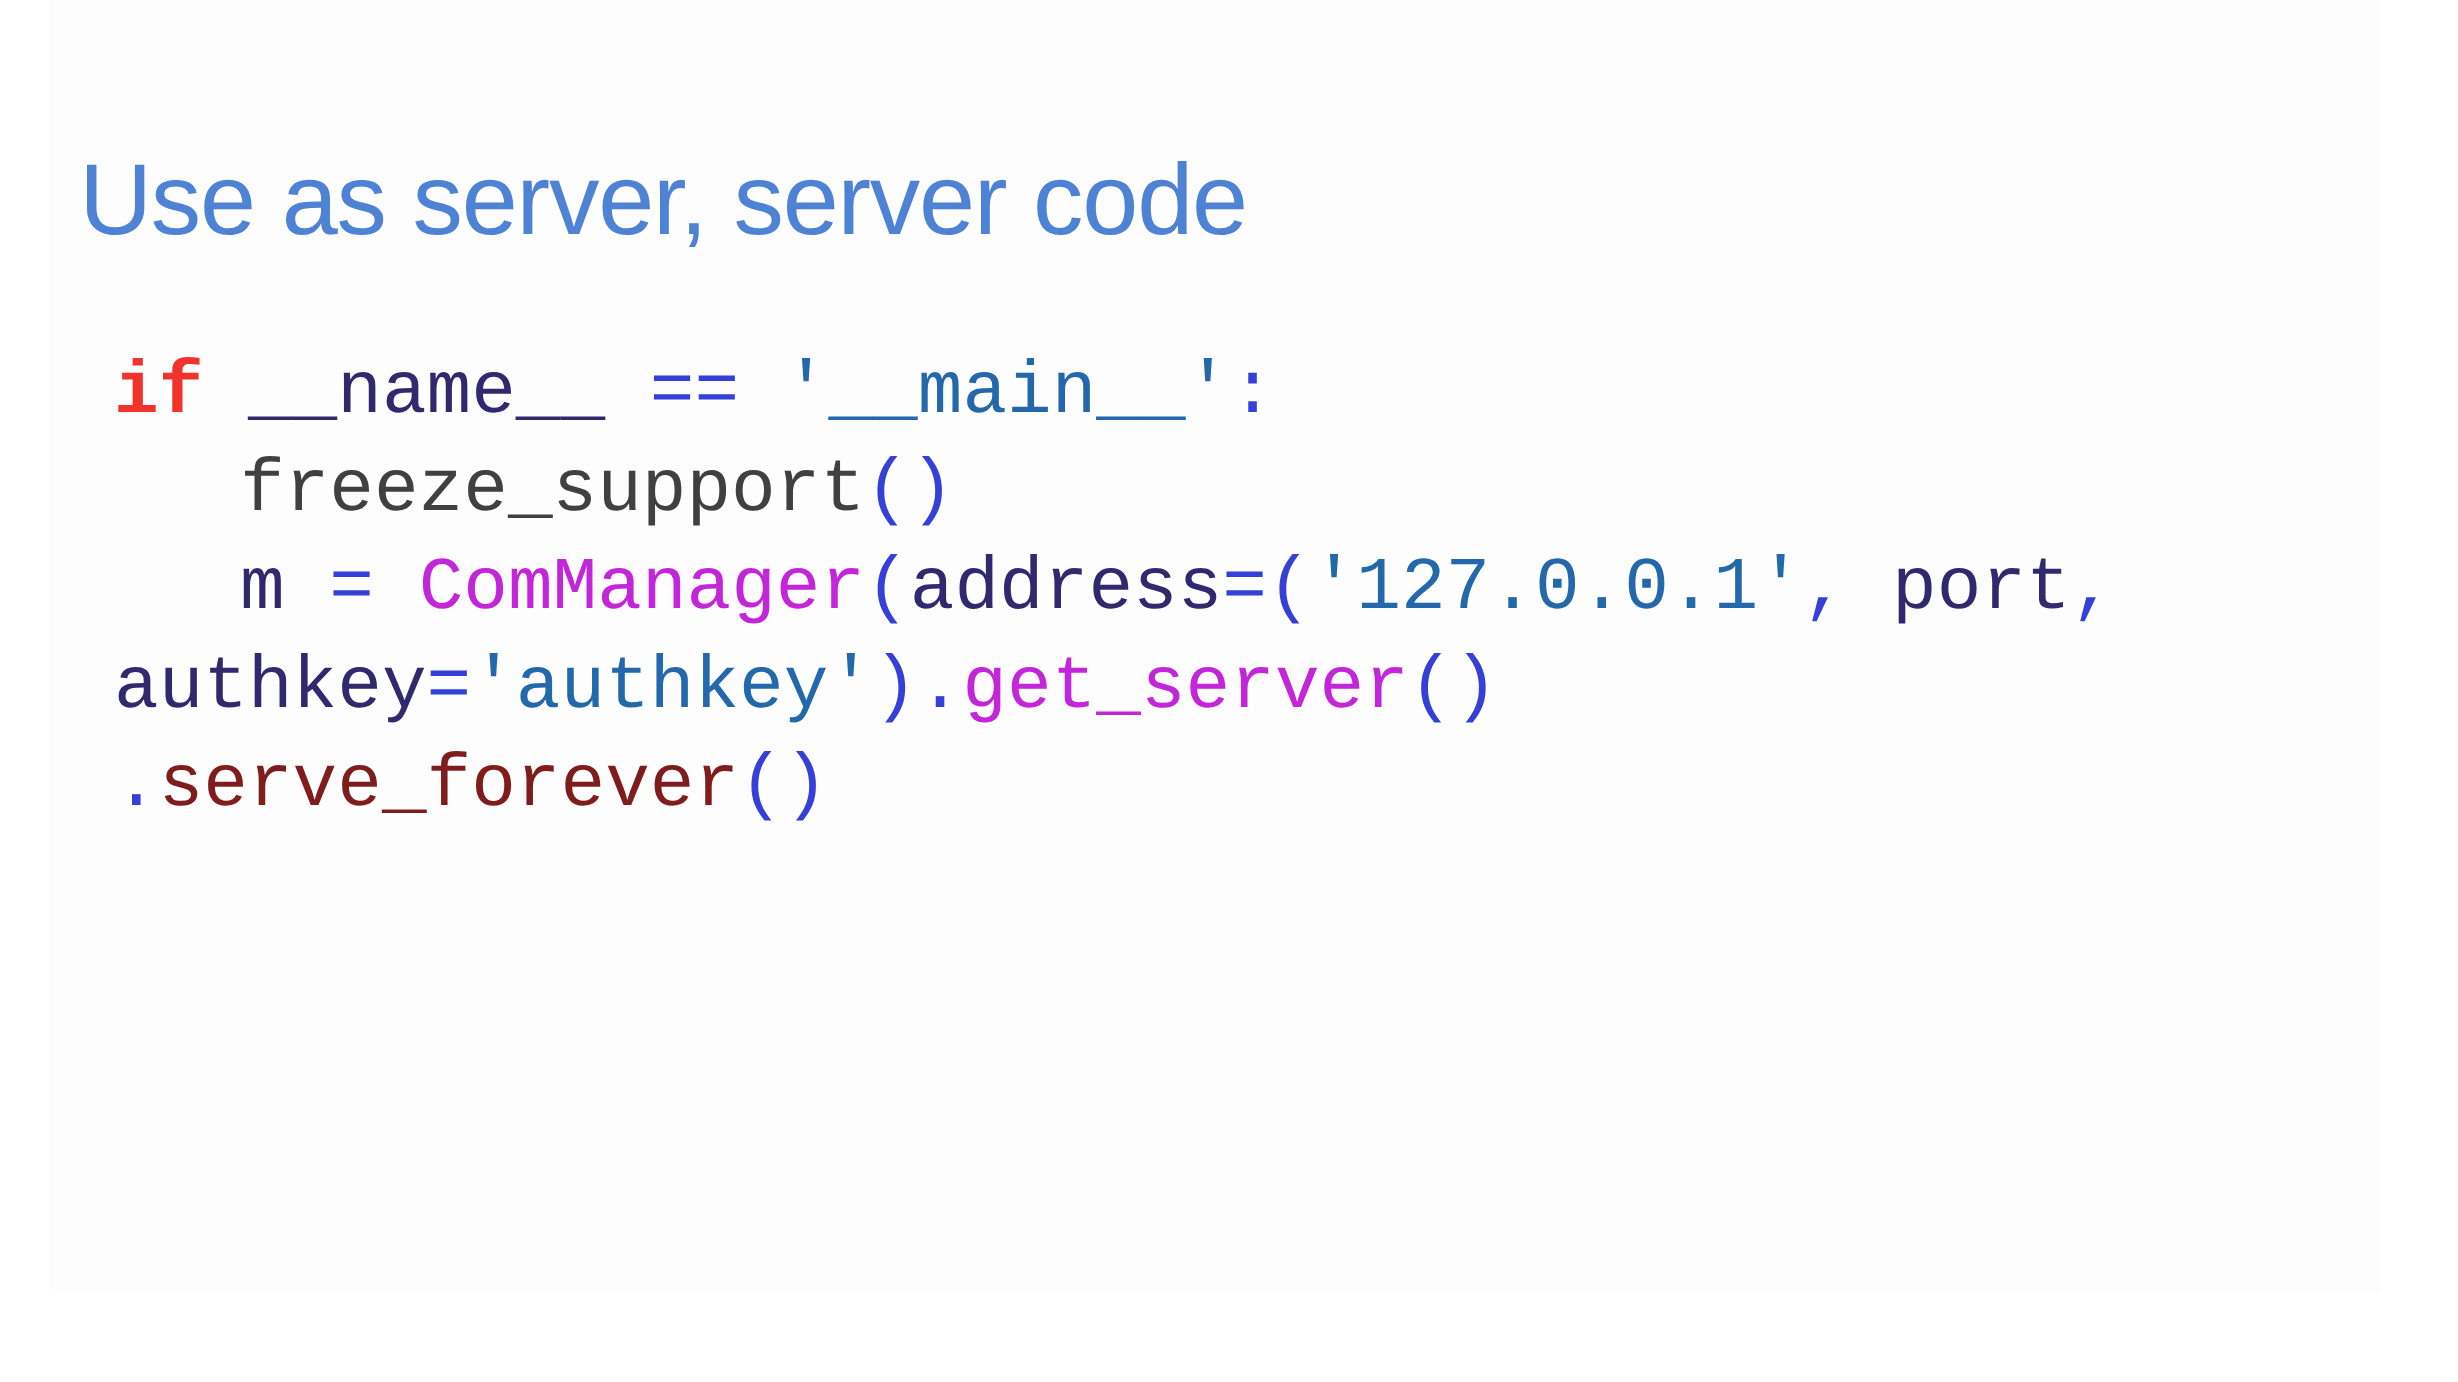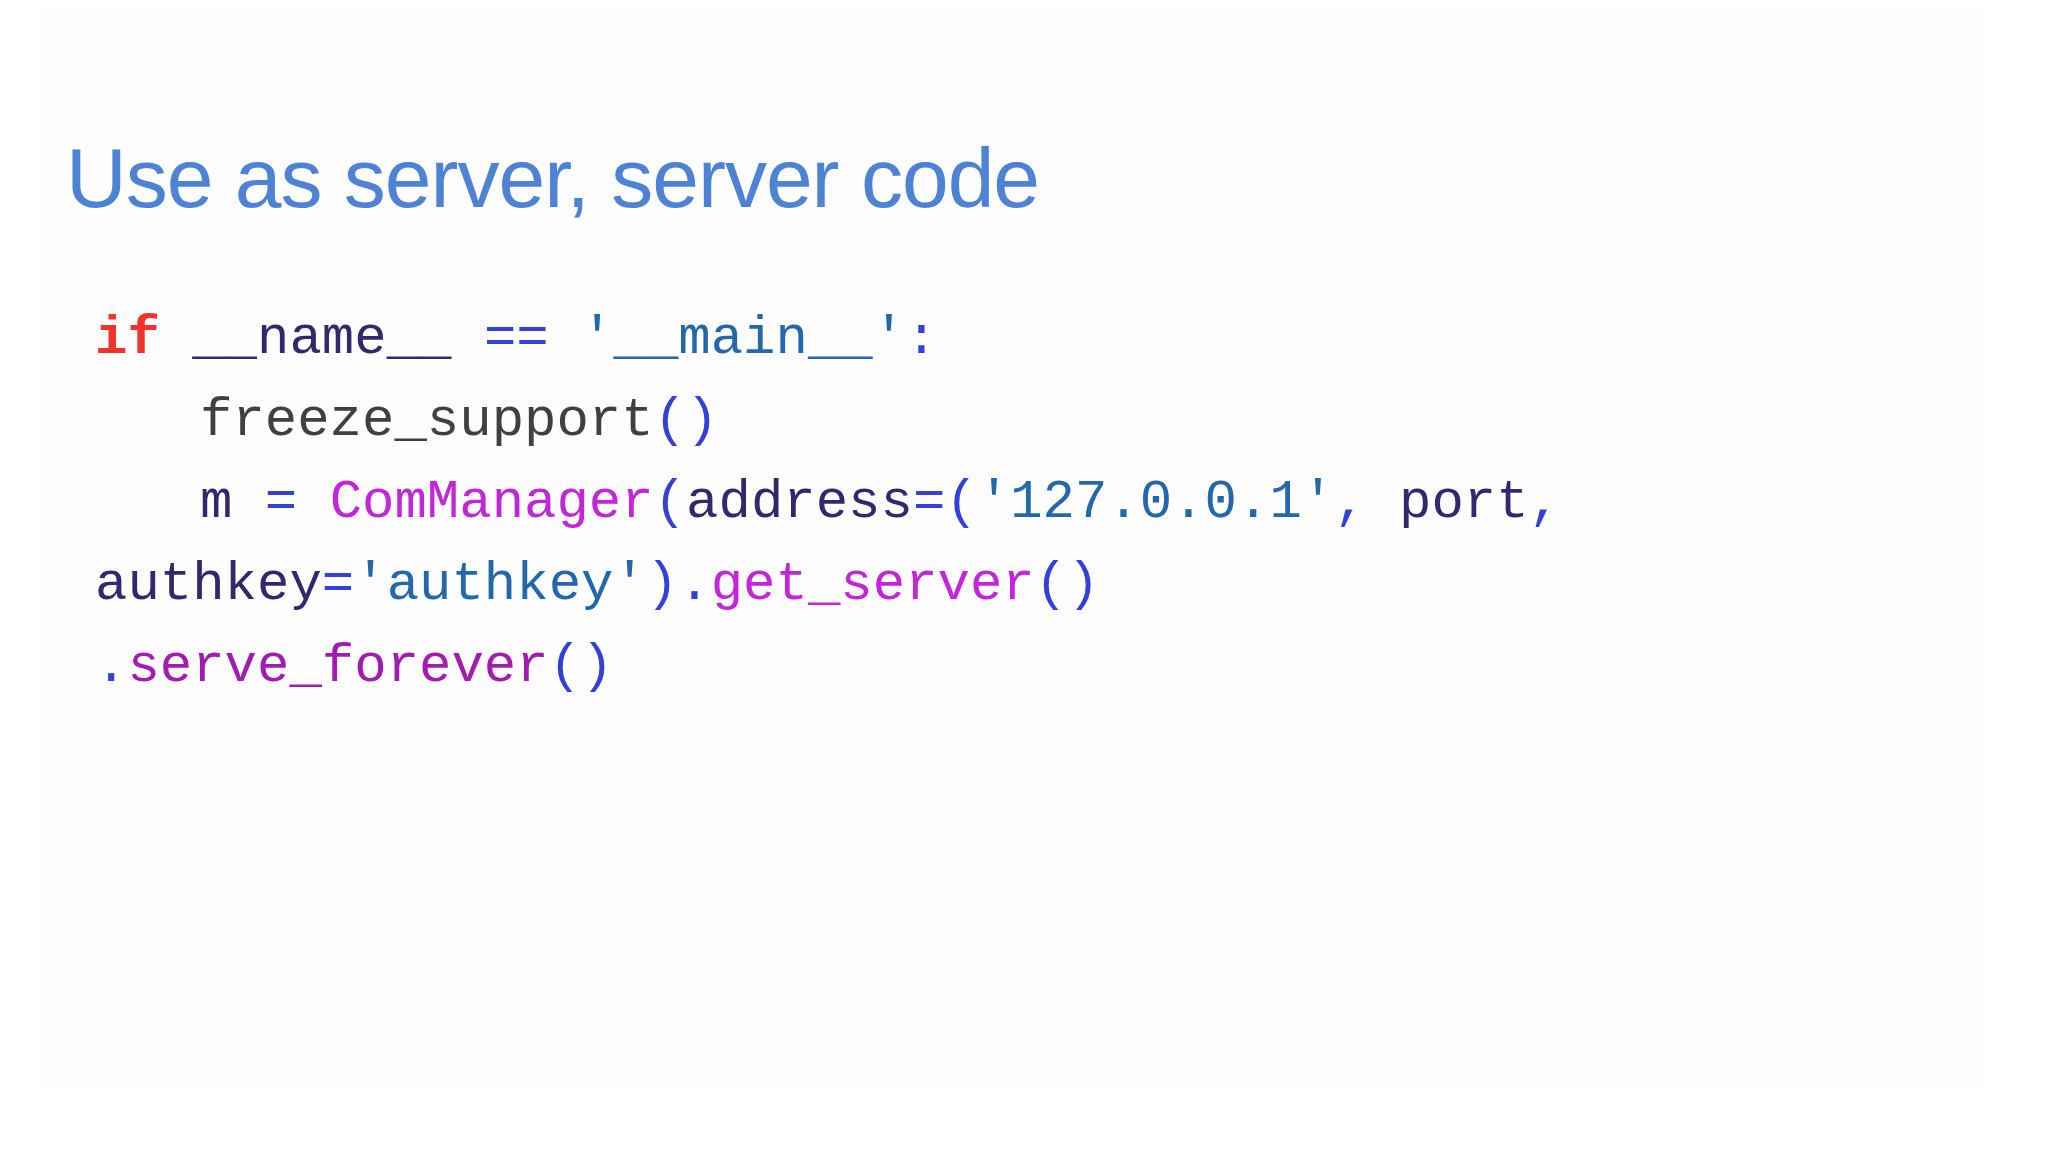--- a/index.html
+++ b/index.html
@@ -10,41 +10,41 @@
     width: 2048px;
     height: 1152px;
     overflow: hidden;
     background: #ffffff;
     font-family: "Liberation Sans", sans-serif;
     position: relative;
   }
   .slide {
     position: absolute;
     left: 41px;
-    top: 12px;
+    top: 0;
     width: 1944px;
     height: 1076px;
     background: #fdfdfe;
   }
   .slide-title {
     position: absolute;
     left: 25px;   
     top: 124px;
     font-size: 84px;
     line-height: 1;
     font-weight: 400;
     letter-spacing: -1px;
     white-space: nowrap;
   }
   .code-block {
     position: absolute;
     left: 54px;   
     top: 286px;
     font-family: "Liberation Mono", "DejaVu Sans Mono", monospace;
-    font-size: 54px;
+    font-size: 62px;
     line-height: 82px;
   }
   .code-line {
     white-space: pre;
   }
   .code-line.indent {
     padding-left: 105px;
   }
   .code-token-keyword {
     font-weight: bold;
@@ -54,15 +54,15 @@
 <body>
 
 <div class="slide" style="background: rgb(253, 253, 254);">
   <div class="slide-title" style="color: rgb(78, 130, 212);">Use as server, server code</div>
 
   <div class="code-block">
       <div class="code-line"><span class="code-token-keyword" style="color: rgb(242, 51, 44);">if</span><span class="code-token-identifier" style="color: rgb(50, 40, 110);"> </span><span class="code-token-identifier" style="color: rgb(50, 40, 110);">__name__</span><span class="code-token-identifier" style="color: rgb(50, 40, 110);"> </span><span class="code-token-operator" style="color: rgb(53, 64, 216);">==</span><span class="code-token-identifier" style="color: rgb(50, 40, 110);"> </span><span class="code-token-string" style="color: rgb(34, 104, 171);">'__main__'</span><span class="code-token-operator" style="color: rgb(53, 64, 216);">:</span></div>
       <div class="code-line indent"><span class="code-token-function" style="color: #404040;">freeze_support</span><span class="code-token-operator" style="color: rgb(53, 64, 216);">()</span></div>
       <div class="code-line indent"><span class="code-token-identifier" style="color: rgb(50, 40, 110);">m</span><span class="code-token-identifier" style="color: rgb(50, 40, 110);"> </span><span class="code-token-operator" style="color: rgb(53, 64, 216);">=</span><span class="code-token-identifier" style="color: rgb(50, 40, 110);"> </span><span class="code-token-function" style="color: rgb(195, 37, 217);">ComManager</span><span class="code-token-operator" style="color: rgb(53, 64, 216);">(</span><span class="code-token-identifier" style="color: rgb(50, 40, 110);">address</span><span class="code-token-operator" style="color: rgb(53, 64, 216);">=</span><span class="code-token-operator" style="color: rgb(53, 64, 216);">(</span><span class="code-token-string" style="color: rgb(34, 104, 171);">'127.0.0.1'</span><span class="code-token-operator" style="color: rgb(53, 64, 216);">,</span><span class="code-token-identifier" style="color: rgb(50, 40, 110);"> </span><span class="code-token-identifier" style="color: rgb(50, 40, 110);">port</span><span class="code-token-operator" style="color: rgb(53, 64, 216);">,</span></div>
       <div class="code-line"><span class="code-token-identifier" style="color: rgb(50, 40, 110);">authkey</span><span class="code-token-operator" style="color: rgb(53, 64, 216);">=</span><span class="code-token-string" style="color: rgb(34, 104, 171);">'authkey'</span><span class="code-token-operator" style="color: rgb(53, 64, 216);">)</span><span class="code-token-operator" style="color: rgb(53, 64, 216);">.</span><span class="code-token-function" style="color: rgb(195, 37, 217);">get_server</span><span class="code-token-operator" style="color: rgb(53, 64, 216);">()</span></div>
-      <div class="code-line"><span class="code-token-operator" style="color: rgb(53, 64, 216);">.</span><span class="code-token-function" style="color: #a21caf;">serve_forever</span><span class="code-token-operator" style="color: rgb(53, 64, 216);">()</span></div>
+      <div class="code-line"><span class="code-token-operator" style="color: rgb(53, 64, 216);">.</span><span class="code-token-function" style="color: #7f1d1d;">serve_forever</span><span class="code-token-operator" style="color: rgb(53, 64, 216);">()</span></div>
     </div>
 </div>
 
 </body></html>

